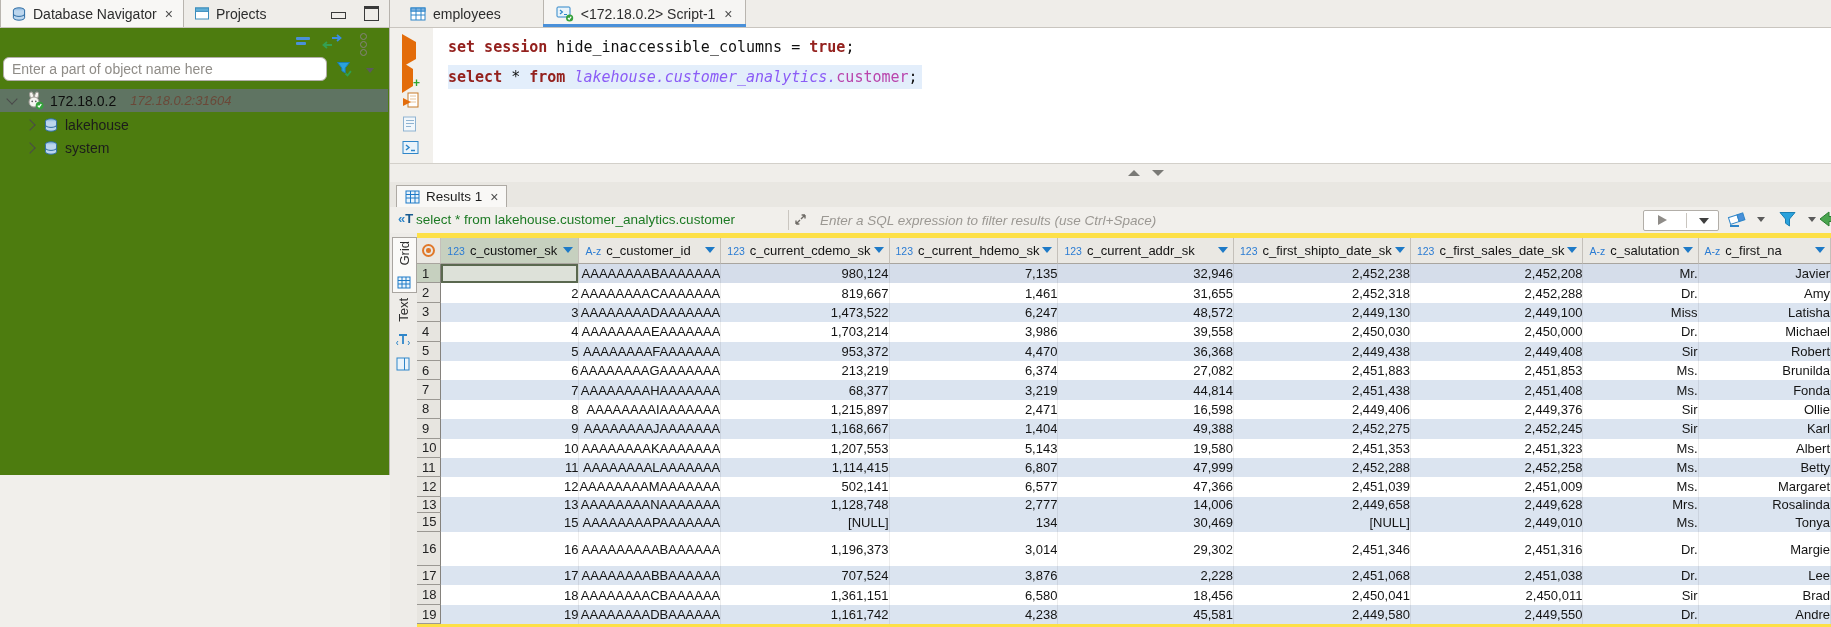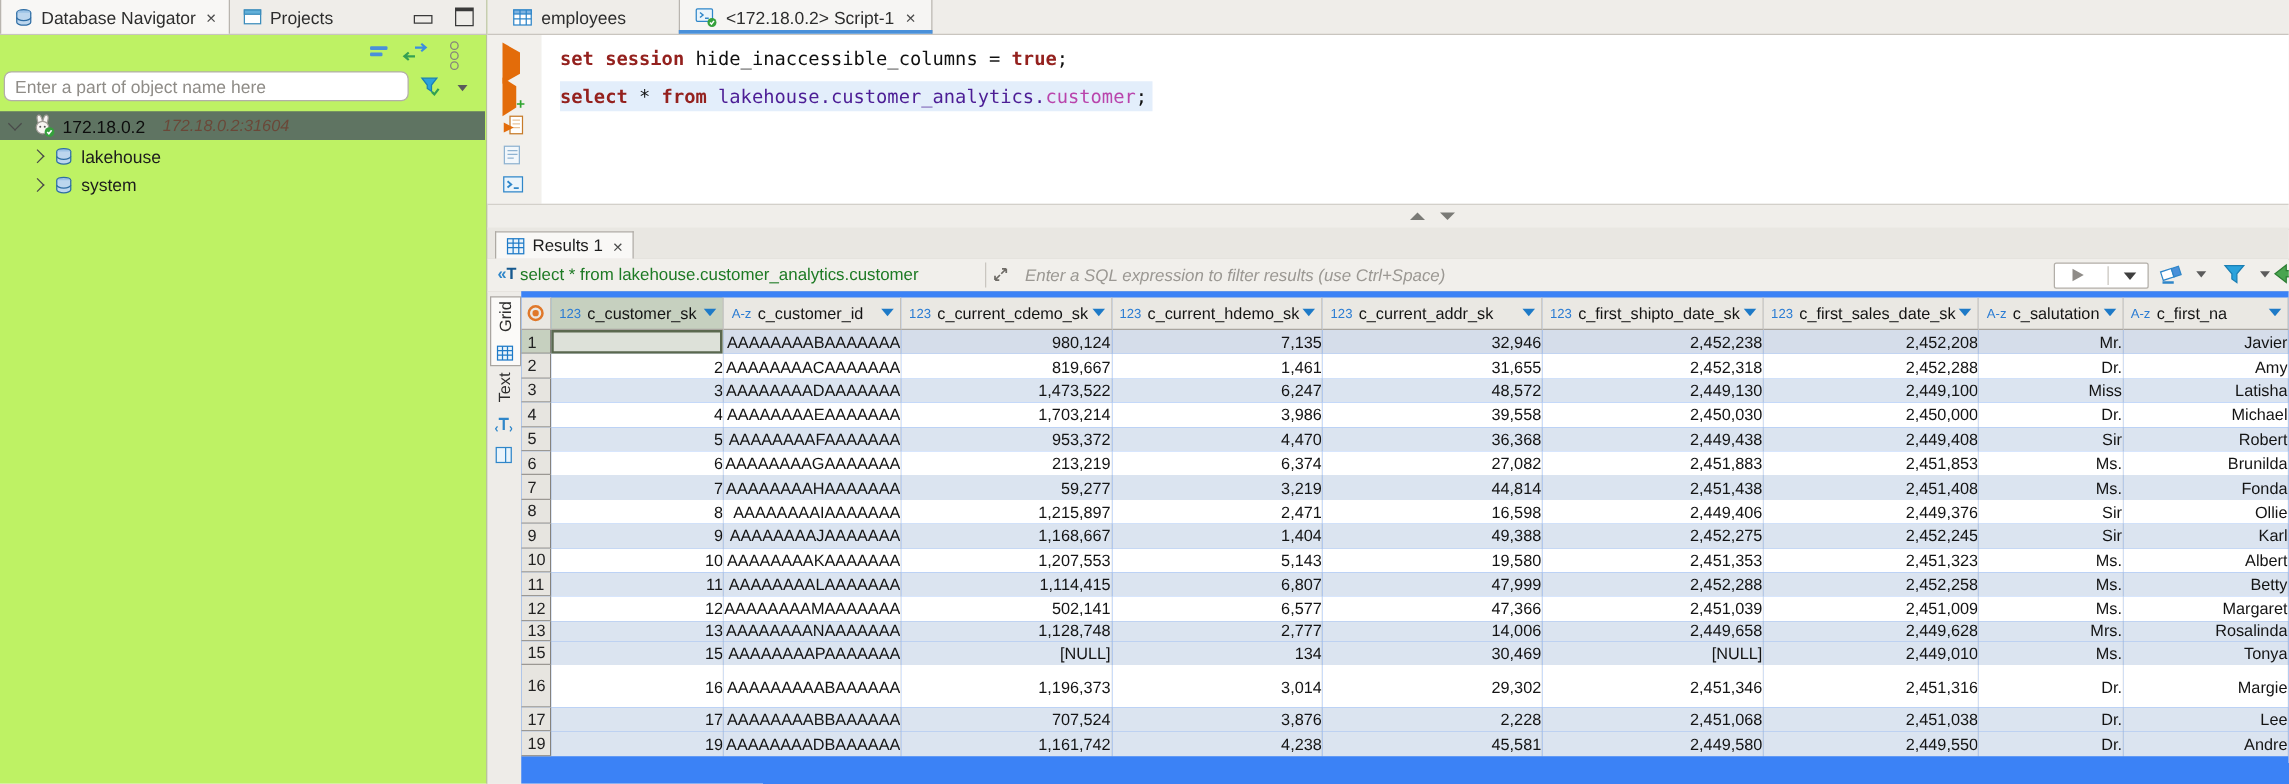--- a/index.html
+++ b/index.html
@@ -1,20 +1,20 @@
 <!DOCTYPE html>
 <html><head>
 <meta charset="utf-8">
 <style>
   html,body{margin:0;padding:0;}
   body{width:1831px;height:627px;position:relative;overflow:hidden;
        background:#f1efeb;font-family:"Liberation Sans",sans-serif;color:#1c1c1c;}
   svg{display:block;}
   
-  #left-panel{position:absolute;left:0;top:0;width:389px;height:627px;background:#bef264;border-right:1px solid #b7b3ad;}
+  #left-panel{position:absolute;left:0;top:0;width:389px;height:475px;background:#4d7c0f;border-right:1px solid #b7b3ad;}
   .lp-tabbar{position:absolute;left:0;top:0;right:0;height:27px;background:#efede9;border-bottom:1px solid #c9c5bf;display:flex;}
   .lp-tab{display:flex;align-items:center;gap:6px;padding:0 10px;font-size:14px;color:#2d2d2d;}
   .lp-tab.active{background:#f8f7f5;border-left:1px solid #b9b5af;border-right:1px solid #b9b5af;}
   .tab-close{font-size:14px;color:#4c4c4c;margin-left:2px;line-height:1;}
   .winctl{position:absolute;right:10px;top:6px;display:flex;gap:18px;align-items:center;}
   .min-glyph{width:13px;height:5px;border:1.6px solid #3a3a3a;margin-top:4px;}
   .max-glyph{width:13px;height:11px;border:1.6px solid #3a3a3a;border-top-width:3.5px;}
   .lp-toolbar-icon{position:absolute;}
   .bars b{display:block;height:3px;background:#4a90d9;border-radius:1px;}
   .bars b+b{margin-top:2px;width:10px;}
@@ -39,21 +39,21 @@
   #ed-toolbar{position:absolute;left:390px;top:28px;width:43px;height:135px;background:#f2f0ec;border-right:1px solid #d8d5d0;}
   .ed-tool{position:absolute;left:12px;}
   .play-tri{width:0;height:0;border-left:14px solid #e36c0a;border-top:8px solid transparent;border-bottom:8px solid transparent;}
   .play-tri.small{border-left-width:11px;border-top-width:7px;border-bottom-width:7px;}
   .plus-badge{position:absolute;left:11px;top:8px;color:#2fa52f;font-size:12px;font-weight:bold;line-height:1;}
   #sql-code{position:absolute;left:433px;top:28px;right:0;height:135px;background:#fff;padding:4px 0 0 15px;font-family:"DejaVu Sans Mono",monospace;font-size:15px;}
   .code-line{height:30px;line-height:30px;white-space:pre;}
   .line-inner.hl{background:#e3eefb;padding:3px 4px 3px 0;}
   .tok-kw{color:#94211e;font-weight:bold;}
   .tok-plain{color:#101010;}
-  .tok-schema{color:#4c1d95;}
+  .tok-schema{color:#8b5cf6;font-style:italic;}
   .tok-table{color:#b944ac;}
   
   #sash{position:absolute;left:390px;top:163px;right:0;height:19px;background:#f0eeea;border-top:1px solid #d3d0ca;border-bottom:1px solid #cfccc6;}
   .grip-up{position:absolute;left:738px;top:6px;width:0;height:0;border-left:6px solid transparent;border-right:6px solid transparent;border-bottom:6px solid #7a7a76;}
   .grip-down{position:absolute;left:762px;top:6px;width:0;height:0;border-left:6px solid transparent;border-right:6px solid transparent;border-top:6px solid #7a7a76;}
   
   #res-tabbar{position:absolute;left:390px;top:182px;right:0;height:25px;background:#e9e7e2;border-bottom:1px solid #cbc7c1;}
   #res-tab{position:absolute;left:6px;top:3px;height:21px;background:#f9f8f6;border:1px solid #aeaaa4;border-bottom:none;display:flex;align-items:center;gap:6px;padding:0 8px;font-size:13.5px;}
   #res-filterbar{position:absolute;left:390px;top:207px;right:0;height:26px;background:#f1efeb;border-bottom:1px solid #c6c2bc;}
   .cf-icon{position:absolute;left:8px;top:4px;font-weight:bold;font-size:13px;color:#2f86c9;}
@@ -69,21 +69,21 @@
   .fb-right{position:absolute;top:4px;}
   
   #res-side{position:absolute;left:390px;top:233px;width:27px;height:394px;background:#eeece8;}
   .side-tab{position:absolute;left:2px;width:23px;}
   .side-tab .vlabel{writing-mode:vertical-rl;transform:rotate(180deg);font-size:13px;color:#2d2d2d;position:absolute;top:3px;left:4px;}
   #side-tab-grid{top:4px;height:54px;background:#fbfaf8;border:1px solid #a9a5a0;}
   #side-tab-text{top:62px;height:54px;}
   .side-icon{position:absolute;left:4px;bottom:3px;}
   #value-panel-icon{position:absolute;left:6px;top:124px;}
   
-  #grid-wrap{position:absolute;left:417px;top:233px;width:1414px;height:394px;overflow:hidden;background:#3b82f6;}
+  #grid-wrap{position:absolute;left:417px;top:233px;width:1414px;height:394px;overflow:hidden;background:#fde047;}
   #grid-table{border-collapse:separate;border-spacing:0;table-layout:fixed;margin-top:5px;font-size:13px;}
   #grid-table th,#grid-table td{overflow:hidden;white-space:nowrap;padding:0;}
   #grid-table thead th{height:25px;background:#eae8e3;border-right:1px solid #c4c0ba;border-bottom:1px solid #a9a59f;font-weight:normal;text-align:left;position:relative;}
   #grid-table thead th.sel{background:#c6d0bf;}
   .th-inner{display:flex;align-items:center;gap:5px;padding:0 18px 0 6px;}
   .tbadge{color:#2b7cd3;font-size:10.5px;flex:none;}
   .col-label{font-size:13px;color:#141414;}
   .sortarrow{position:absolute;right:5px;top:9px;width:0;height:0;border-left:5px solid transparent;border-right:5px solid transparent;border-top:6px solid #1e7ac7;}
   th.corner{background:#eae8e3;border-right:1px solid #8d8a85;border-bottom:1px solid #a9a59f;}
   .target-icon{display:block;margin:0 auto;width:9px;height:9px;border:2px solid #e0782a;border-radius:50%;position:relative;}
@@ -488,21 +488,21 @@
           <td class="num">27,082</td>
           <td class="num">2,451,883</td>
           <td class="num">2,451,853</td>
           <td class="txt">Ms.</td>
           <td class="txt">Brunilda</td>
         </tr>
         <tr class="odd" style="height: 19.4px;">
           <th class="rowhdr">7</th>
           <td class="num">7</td>
           <td class="txt">AAAAAAAAHAAAAAAA</td>
-          <td class="num">59,277</td>
+          <td class="num">68,377</td>
           <td class="num">3,219</td>
           <td class="num">44,814</td>
           <td class="num">2,451,438</td>
           <td class="num">2,451,408</td>
           <td class="txt">Ms.</td>
           <td class="txt">Fonda</td>
         </tr>
         <tr class="even" style="height: 19.4px;">
           <th class="rowhdr">8</th>
           <td class="num">8</td>
@@ -604,20 +604,32 @@
           <td class="num">17</td>
           <td class="txt">AAAAAAAABBAAAAAA</td>
           <td class="num">707,524</td>
           <td class="num">3,876</td>
           <td class="num">2,228</td>
           <td class="num">2,451,068</td>
           <td class="num">2,451,038</td>
           <td class="txt">Dr.</td>
           <td class="txt">Lee</td>
         </tr>
+        <tr class="even" style="height: 19.4px;">
+          <th class="rowhdr">18</th>
+          <td class="num">18</td>
+          <td class="txt">AAAAAAAACBAAAAAA</td>
+          <td class="num">1,361,151</td>
+          <td class="num">6,580</td>
+          <td class="num">18,456</td>
+          <td class="num">2,450,041</td>
+          <td class="num">2,450,011</td>
+          <td class="txt">Sir</td>
+          <td class="txt">Brad</td>
+        </tr>
         <tr class="odd" style="height: 19.4px;">
           <th class="rowhdr">19</th>
           <td class="num">19</td>
           <td class="txt">AAAAAAAADBAAAAAA</td>
           <td class="num">1,161,742</td>
           <td class="num">4,238</td>
           <td class="num">45,581</td>
           <td class="num">2,449,580</td>
           <td class="num">2,449,550</td>
           <td class="txt">Dr.</td>

